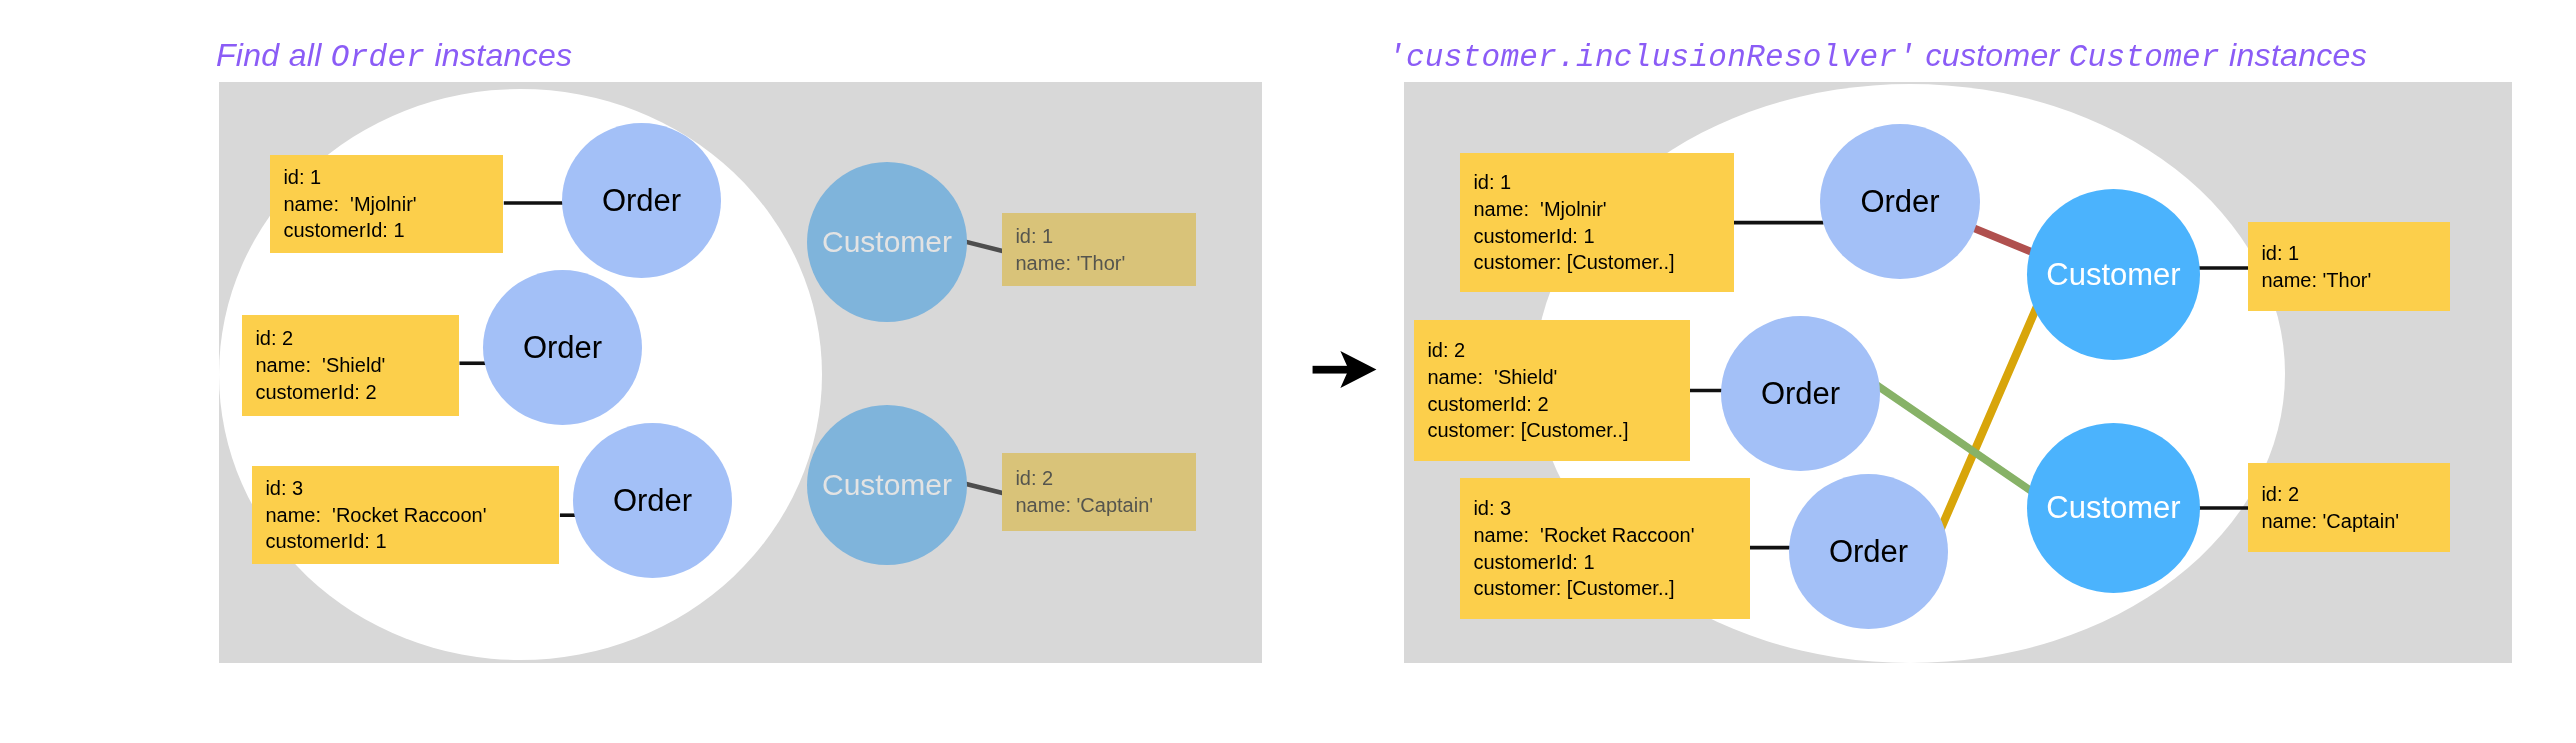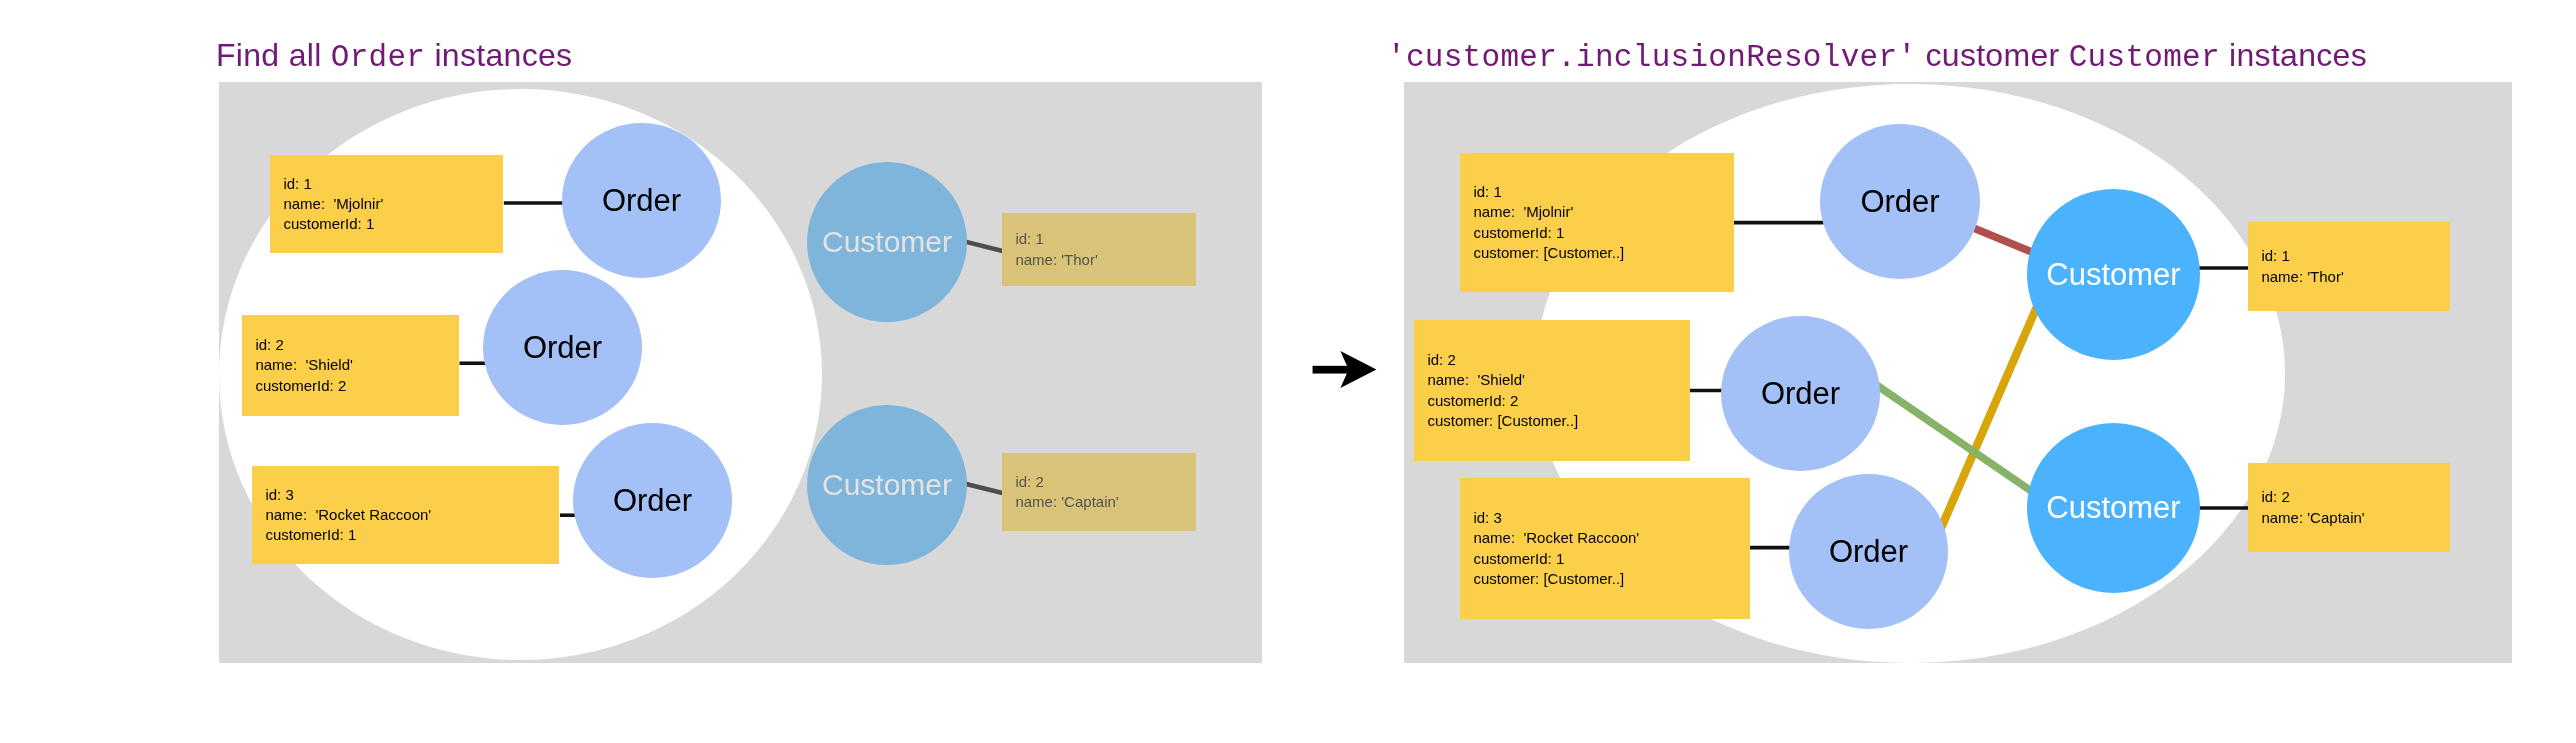--- a/index.html
+++ b/index.html
@@ -7,24 +7,25 @@
     position:relative;
     width:2825px;height:744px;
     background:#ffffff;
     font-family:"Liberation Sans", sans-serif;
     overflow:hidden;
   }
   .title{
     position:absolute;
     top:37px;
     font-size:32px;
-    color:#701a75;
+    color:#8b5cf6;
     white-space:nowrap;
     z-index:5;
     letter-spacing:0.3px;
+    font-style:italic;
   }
   .title .code{
     font-family:"Liberation Mono","DejaVu Sans Mono",monospace;
     font-size:31px;
   }
   .title-left{left:216px;}
   .title-right{left:1387px;}
   .panel{
     position:absolute;
     top:82px;
@@ -53,21 +54,21 @@
     z-index:4;
   }
   .node-order{background:#a3c0f7;color:#000;font-size:31px;}
   .node-customer-muted{background:#7fb4db;color:#e3e3e3;font-size:30px;}
   .node-customer-bright{background:#4bb3fd;color:#ffffff;font-size:31px;}
   .prop-box{
     position:absolute;
     display:flex;flex-direction:column;justify-content:center;
     padding-left:13.4px;padding-right:5.2px;
     box-sizing:border-box;
-    font-size:15px;line-height:1.34;
+    font-size:20px;line-height:1.34;
     white-space:pre-wrap;
     z-index:4;
   }
   .box-bright{background:#fccf4b;color:#000;}
   .box-muted{background:#d9c379;color:#55554e;}
 </style>
 </head>
 <body>
 
 <div class="canvas">

